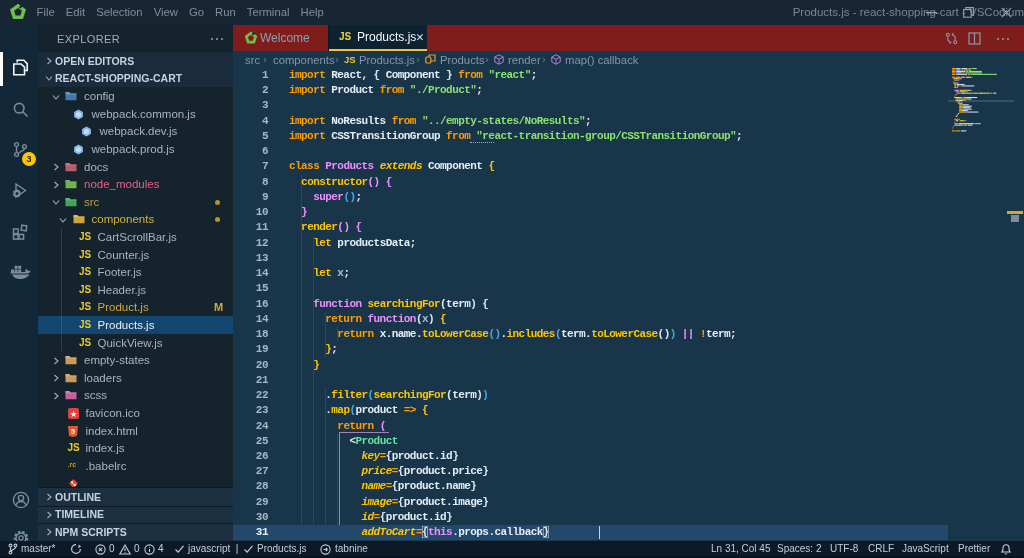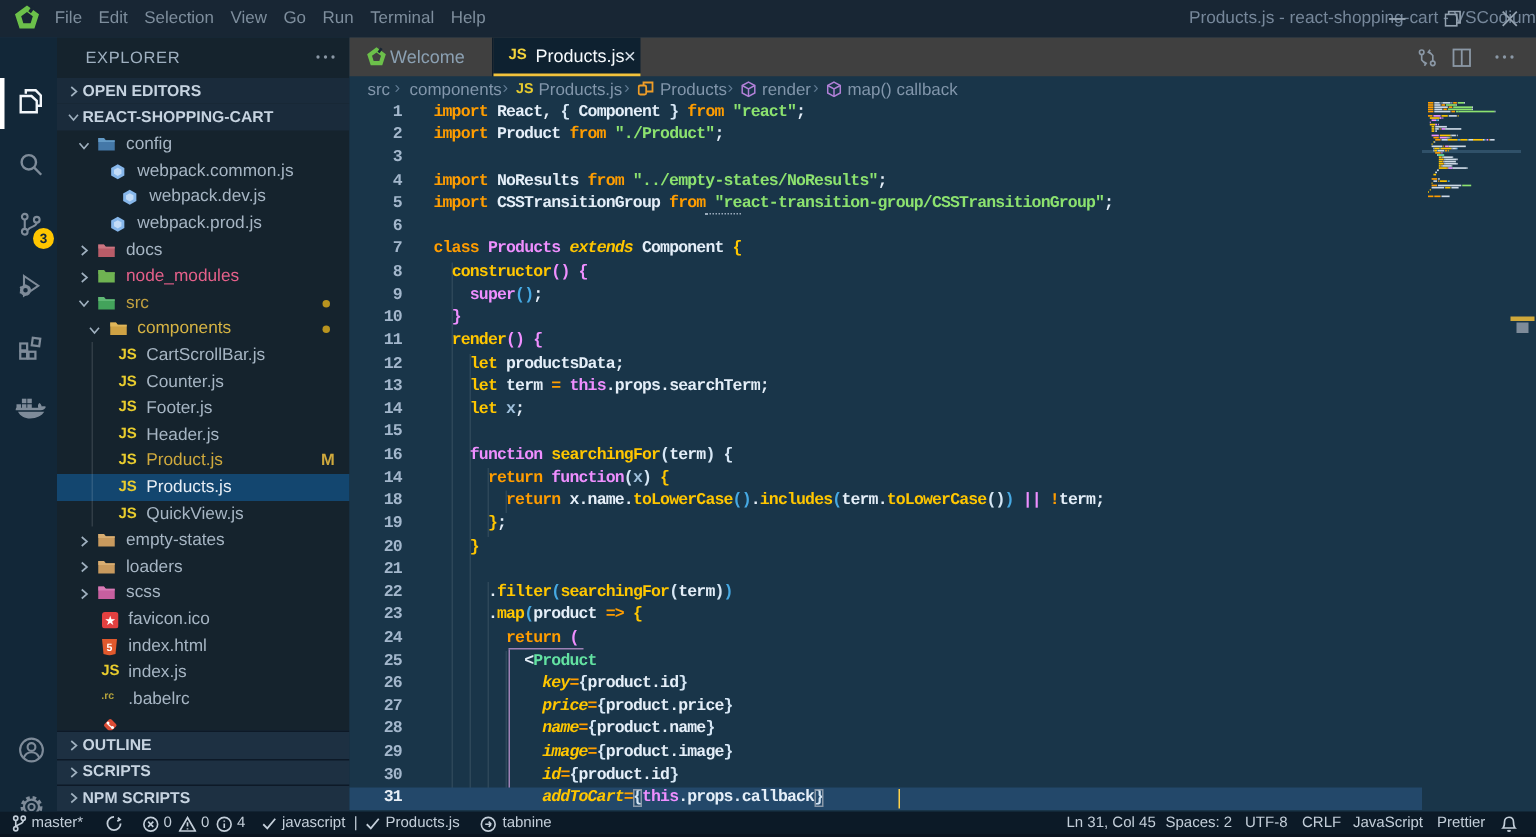--- a/index.html
+++ b/index.html
@@ -290,30 +290,30 @@
 <div class="abs" style="left:61px;top:228px;width:1px;height:123px;background:rgba(255,255,255,0.12)"></div>
 
 <div class="abs" style="left:38px;top:487px;width:195px;height:53.5px;background:#1d3042;border-top:1px solid #0d1927">
   <span class="abs" style="left:7px;top:5px;line-height:0"><svg width="8" height="8" viewBox="0 0 8 8">
         <path d="M2.5 1 L6 4 L2.5 7" fill="none" stroke="#9fb0bf" stroke-width="1.1"></path>
       </svg></span>
     <span class="abs" style="left:17px;top:2.5px;font:bold 10.5px 'Liberation Sans';color:#c6d3e0">OUTLINE</span>
   <span class="abs" style="left:7px;top:22.6px;line-height:0"><svg width="8" height="8" viewBox="0 0 8 8">
         <path d="M2.5 1 L6 4 L2.5 7" fill="none" stroke="#9fb0bf" stroke-width="1.1"></path>
       </svg></span>
-    <span class="abs" style="left:17px;top:20.1px;font:bold 10.5px 'Liberation Sans';color:#c6d3e0">SCRIPTS</span>
+    <span class="abs" style="left:17px;top:20.1px;font:bold 10.5px 'Liberation Sans';color:#c6d3e0">TIMELINE</span>
   <span class="abs" style="left:7px;top:40.2px;line-height:0"><svg width="8" height="8" viewBox="0 0 8 8">
         <path d="M2.5 1 L6 4 L2.5 7" fill="none" stroke="#9fb0bf" stroke-width="1.1"></path>
       </svg></span>
     <span class="abs" style="left:17px;top:37.7px;font:bold 10.5px 'Liberation Sans';color:#c6d3e0">NPM SCRIPTS</span>
   <div class="abs" style="left:0;top:17.6px;width:195px;height:1px;background:#0d1927"></div>
   <div class="abs" style="left:0;top:35.2px;width:195px;height:1px;background:#0d1927"></div>
 </div>
 
-<div class="abs" style="left:233px;top:25px;width:791px;height:26px;background:#404040">
+<div class="abs" style="left:233px;top:25px;width:791px;height:26px;background:#7f1d1d">
   <div class="abs" style="left:0;top:0;width:96px;height:26px;border-right:1px solid #0e1c29">
     <span class="abs" style="left:11px;top:6px"><svg width="14" height="14" viewBox="0 0 20 20">
           <path fill-rule="evenodd" d="M10 0.8 L18.9 7.3 L15.5 17.8 H4.5 L1.1 7.3 Z M10 5.6 L14.3 8.7 L12.7 13.8 H7.3 L5.7 8.7 Z" fill="#6cc04a"></path>
           <rect x="12.2" y="1.2" width="2.4" height="5" fill="#182634" transform="rotate(35 13.4 3.7)"></rect>
         </svg></span>
     <span class="abs" style="left:27px;top:5.5px;font-size:12px;color:#8ba0b2">Welcome</span>
   </div>
   <div class="abs" style="left:96px;top:0;width:98px;height:26px;background:#0e2130;border-bottom:2px solid #f3c33b">
     <span class="abs" style="left:10px;top:7px;font:bold 10px 'Liberation Sans';color:#f2d33c;line-height:10px">JS</span>
     <span class="abs" style="left:28px;top:5px;font-size:12px;color:#f6fafd">Products.js</span>
@@ -388,21 +388,21 @@
 <div class="ln " style="top:98.48px"><b class="nu">3</b></div>
 <div class="ln " style="top:113.72px"><b class="nu">4</b><span><i class="o">import</i><i class="w">&nbsp;NoResults&nbsp;</i><i class="o">from</i><i class="g">&nbsp;"../empty-states/NoResults"</i><i class="w">;</i></span></div>
 <div class="ln " style="top:128.96px"><b class="nu">5</b><span><i class="o">import</i><i class="w">&nbsp;CSSTransitionGroup&nbsp;</i><i class="o">from</i><i class="gu">&nbsp;"re</i><i class="g">act-transition-group/CSSTransitionGroup"</i><i class="w">;</i></span></div>
 <div class="ln " style="top:144.20px"><b class="nu">6</b><span></span></div>
 <div class="ln " style="top:159.44px"><b class="nu">7</b><span><i class="o">class</i><i class="p">&nbsp;Products</i><i class="yi">&nbsp;extends</i><i class="w">&nbsp;Component&nbsp;</i><i class="y">{</i></span></div>
 <div class="ln " style="top:174.68px"><b class="nu">8</b><span><i class="w">&nbsp;&nbsp;</i><i class="y">constructor</i><i class="p">()</i><i class="p">&nbsp;{</i></span></div>
 <div class="ln " style="top:189.92px"><b class="nu">9</b><span><i class="w">&nbsp;&nbsp;&nbsp;&nbsp;</i><i class="p">super</i><i class="b">()</i><i class="w">;</i></span></div>
 <div class="ln " style="top:205.16px"><b class="nu">10</b><span><i class="w">&nbsp;&nbsp;</i><i class="p">}</i></span></div>
 <div class="ln " style="top:220.40px"><b class="nu">11</b><span><i class="w">&nbsp;&nbsp;</i><i class="y">render</i><i class="p">()</i><i class="p">&nbsp;{</i></span></div>
 <div class="ln " style="top:235.64px"><b class="nu">12</b><span><i class="w">&nbsp;&nbsp;&nbsp;&nbsp;</i><i class="y">let</i><i class="w">&nbsp;productsData;</i></span></div>
-<div class="ln " style="top:250.88px"><b class="nu">13</b><span><i class="w">&nbsp;&nbsp;&nbsp;&nbsp;</i><i class="y">let</i><i class="w">&nbsp;term&nbsp;</i><i class="o">=</i><i class="p">&nbsp;this</i><i class="w">.props.searchTerm;</i></span></div>
+<div class="ln " style="top:250.88px"><b class="nu">13</b></div>
 <div class="ln " style="top:266.12px"><b class="nu">14</b><span><i class="w">&nbsp;&nbsp;&nbsp;&nbsp;</i><i class="y">let</i><i class="xv">&nbsp;x</i><i class="w">;</i></span></div>
 <div class="ln " style="top:281.36px"><b class="nu">15</b><span></span></div>
 <div class="ln " style="top:296.60px"><b class="nu">16</b><span><i class="w">&nbsp;&nbsp;&nbsp;&nbsp;</i><i class="p">function</i><i class="y">&nbsp;searchingFor</i><i class="pl">(</i><i class="w">term</i><i class="pl">)</i><i class="pl">&nbsp;{</i></span></div>
 <div class="ln " style="top:311.84px"><b class="nu">14</b><span><i class="w">&nbsp;&nbsp;&nbsp;&nbsp;&nbsp;&nbsp;</i><i class="o">return</i><i class="p">&nbsp;function</i><i class="pl">(</i><i class="xv">x</i><i class="pl">)</i><i class="y">&nbsp;{</i></span></div>
 <div class="ln " style="top:327.08px"><b class="nu">18</b><span><i class="w">&nbsp;&nbsp;&nbsp;&nbsp;&nbsp;&nbsp;&nbsp;&nbsp;</i><i class="o">return</i><i class="w">&nbsp;x.name.</i><i class="y">toLowerCase</i><i class="b">()</i><i class="w">.</i><i class="y">includes</i><i class="b">(</i><i class="w">term.</i><i class="y">toLowerCase</i><i class="pl">()</i><i class="b">)</i><i class="p">&nbsp;||</i><i class="o">&nbsp;!</i><i class="w">term;</i></span></div>
 <div class="ln " style="top:342.32px"><b class="nu">19</b><span><i class="w">&nbsp;&nbsp;&nbsp;&nbsp;&nbsp;&nbsp;</i><i class="y">}</i><i class="w">;</i></span></div>
 <div class="ln " style="top:357.56px"><b class="nu">20</b><span><i class="w">&nbsp;&nbsp;&nbsp;&nbsp;</i><i class="y">}</i></span></div>
 <div class="ln " style="top:372.80px"><b class="nu">21</b></div>
 <div class="ln " style="top:388.04px"><b class="nu">22</b><span><i class="w">&nbsp;&nbsp;&nbsp;&nbsp;&nbsp;&nbsp;</i><i class="w">.</i><i class="y">filter</i><i class="b">(</i><i class="y">searchingFor</i><i class="pl">(</i><i class="w">term</i><i class="pl">)</i><i class="b">)</i></span></div>
 <div class="ln " style="top:403.28px"><b class="nu">23</b><span><i class="w">&nbsp;&nbsp;&nbsp;&nbsp;&nbsp;&nbsp;</i><i class="w">.</i><i class="y">map</i><i class="b">(</i><i class="w">product&nbsp;</i><i class="o">=&gt;</i><i class="y">&nbsp;{</i></span></div>

